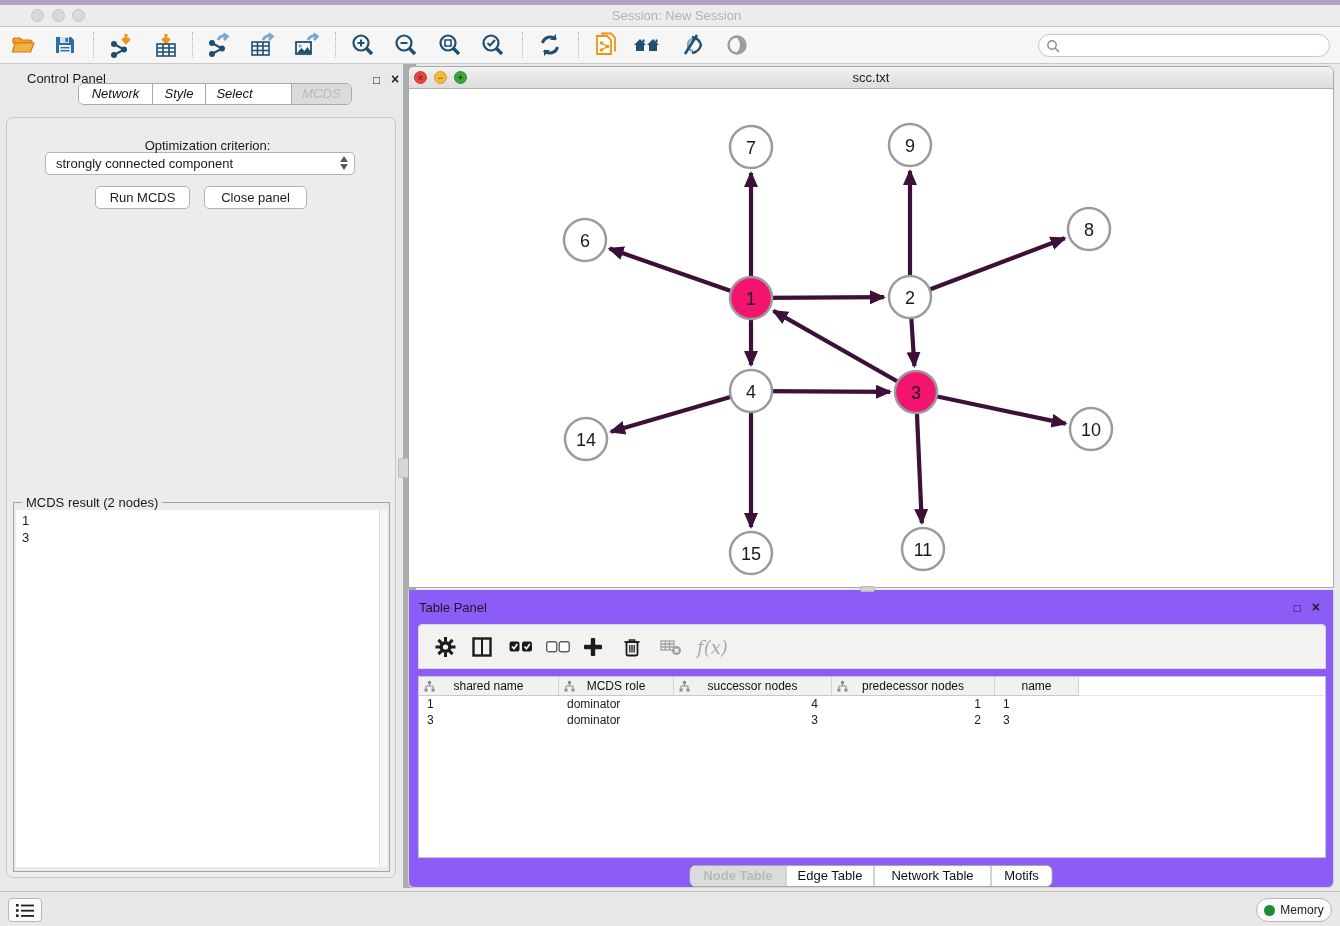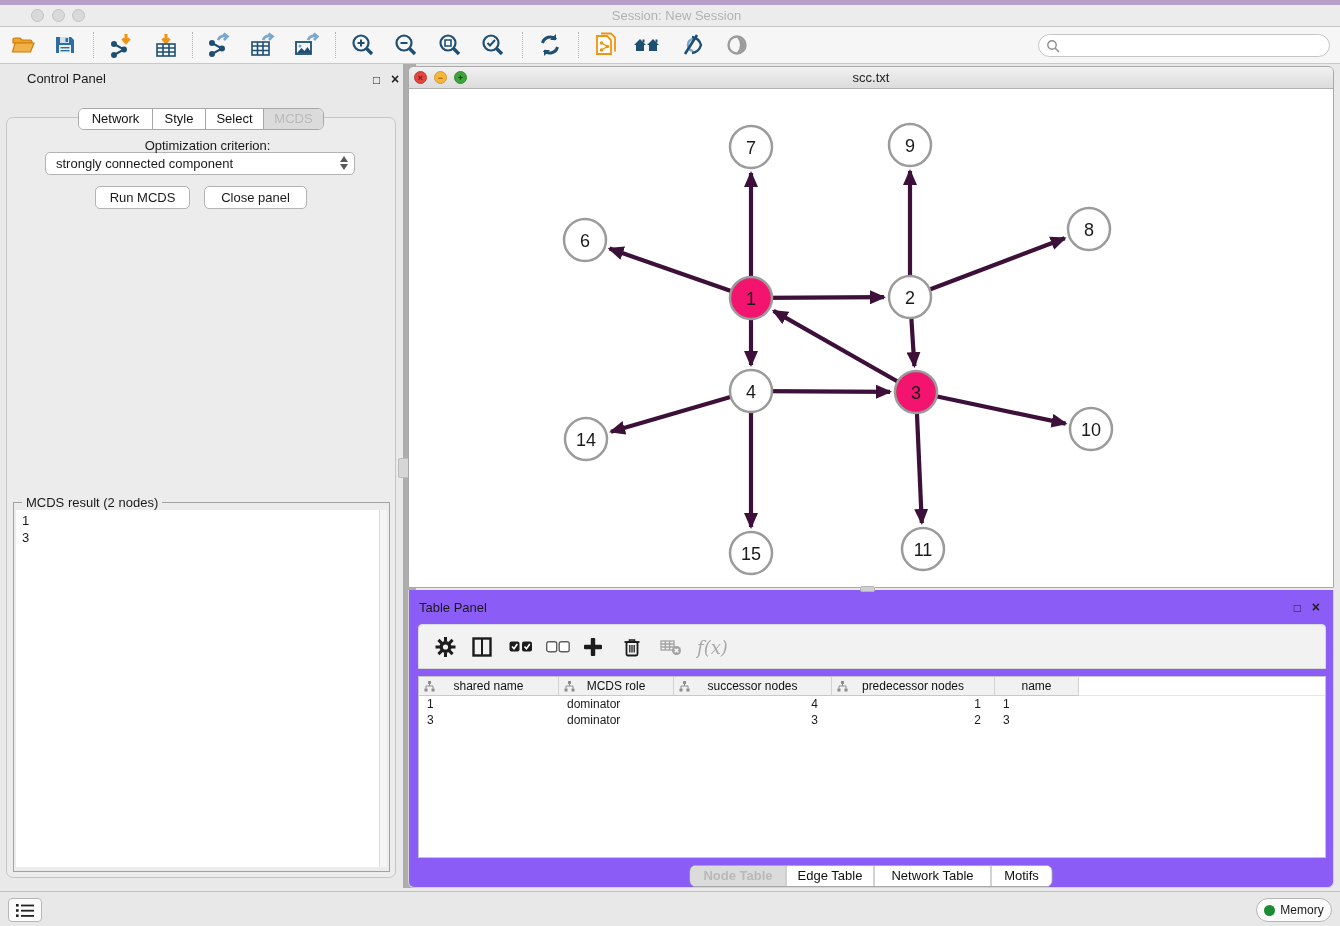--- a/index.html
+++ b/index.html
@@ -32,21 +32,21 @@
   #cp-title { left:14px; top:71px; font-size:13px; }
   .win-ico { font-size:12px; font-weight:bold; color:#222; cursor:default; line-height:14px; }
   #cp-max { left:360px; top:73px; }
   #cp-close { left:378px; top:72px; font-size:14px; }
   .seg-tabs { position:absolute; display:flex; height:22px; border:1px solid #a8a8a8; border-radius:6px;
               overflow:hidden; background:#fff; z-index:5; }
   .seg-tab { font-size:13px; line-height:20px; text-align:center; border-left:1px solid #a8a8a8;
              background:#fff; color:#111; cursor:default; white-space:nowrap; }
   .seg-tab:first-child { border-left:none; }
   .seg-tab.active { background:#dbdbdb; color:#b9b9b9; }
-  #cp-tabs { left:78px; top:108px; }
+  #cp-tabs { left:78px; top:83px;font-style:italic; }
   #cp-body { left:6px; top:117px; width:390px; height:761px; background:#ececec;
              border:1px solid #c6c6c6; border-radius:7px; }
   #opt-label { left:0; top:20px; width:100%; text-align:center; font-size:13px; }
   #criterion-select { left:38px; top:34px; width:310px; height:23px; background:#fff;
                       border:1px solid #b3b3b3; border-radius:5px; font-size:13px; line-height:21px;
                       padding-left:10px; }
   #criterion-stepper { position:absolute; right:6px; top:3px; display:flex; flex-direction:column; gap:2px; }
   .tri-up { width:0; height:0; border-left:4px solid transparent; border-right:4px solid transparent;
             border-bottom:6px solid #5a5a5a; }
   .tri-down { width:0; height:0; border-left:4px solid transparent; border-right:4px solid transparent;
@@ -274,21 +274,21 @@
     </div>
   </div>
 
   <div id="cp-title" class="abs">Control Panel</div>
   <div id="cp-max" class="abs win-ico">□</div>
   <div id="cp-close" class="abs win-ico">×</div>
   <div id="cp-tabs" class="seg-tabs">
       <div class="seg-tab" style="width: 73px;">Network</div>
       <div class="seg-tab" style="width: 53px;">Style</div>
       <div class="seg-tab" style="width: 58px;">Select</div>
-      <div class="seg-tab active" style="width: 60px;">MCDS</div>
+      <div class="seg-tab active" style="width: 60px; margin-left: 28px;">MCDS</div>
     </div>
   <div id="cp-body" class="abs">
     <div id="criterion-select" class="abs">
       <span>strongly connected component</span>
       <span id="criterion-stepper">
           <span class="tri-up"></span>
           <span class="tri-down"></span>
         </span>
     </div>
     <div id="opt-label" class="abs">Optimization criterion:</div>

